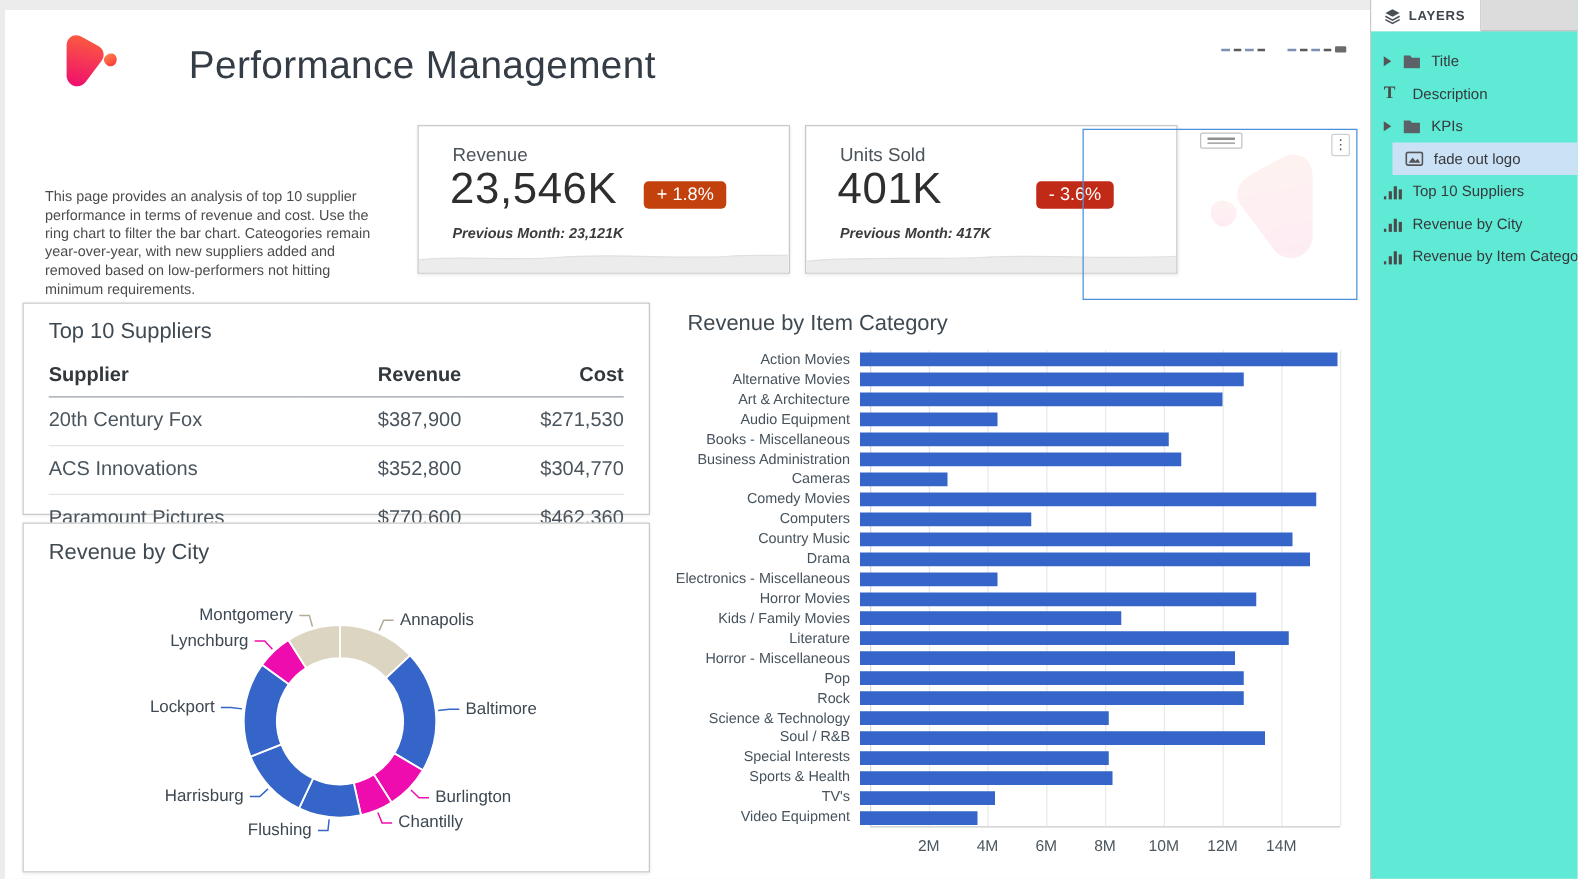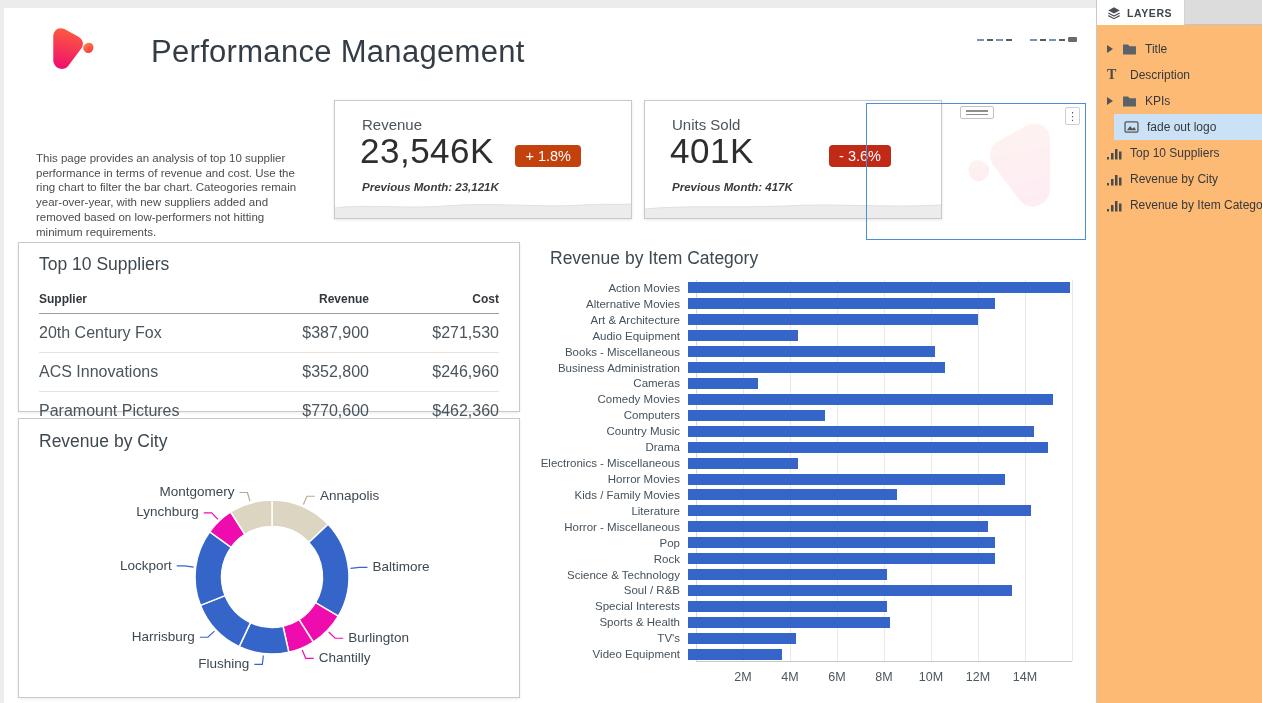--- a/index.html
+++ b/index.html
@@ -45,21 +45,21 @@
     text-align:center; cursor:pointer; }
 
   
   .widget-card { position:absolute; background:#fff; border:1px solid #c9c9c9;
     box-shadow:0 1px 3px rgba(0,0,0,.08); }
   .section-title { font-size:17.5px; color:#3e4951; }
 
   
   #suppliers-card { left:14px; top:234px; width:502px; height:170px; padding:11px 20px; }
   #suppliers-table { width:100%; border-collapse:collapse; margin-top:12px; }
-  #suppliers-table th { font-size:12px; color:#33383d; text-align:left; padding:5px 0 7px;
+  #suppliers-table th { font-size:16px; color:#33383d; text-align:left; padding:5px 0 7px;
     border-bottom:1px solid #99a1a8; }
   #suppliers-table th.num, #suppliers-table td.num { text-align:right; }
   #suppliers-table td { font-size:16px; color:#4a545c; padding:10px 0;
     border-bottom:1px solid #e4e4e4; }
   #suppliers-table col.c1 { width:200px; } #suppliers-table col.c2 { width:130px; }
 
   
   #city-card { left:14px; top:410px; width:502px; height:280px; }
   #city-card .section-title { position:absolute; left:20px; top:12px; }
   #donut-svg { position:absolute; left:0; top:0; }
@@ -74,21 +74,21 @@
   .bc-row { flex:1; display:flex; align-items:center; position:relative; z-index:1; }
   .bc-label { width:154px; padding-right:8px; text-align:right; font-size:11.5px; color:#46525c;
     white-space:nowrap; }
   .bc-track { flex:1; height:11px; position:relative; }
   .bc-bar { position:absolute; left:0; top:0; bottom:0; }
   #bc-axis { position:relative; margin-left:162px; height:24px; }
   .bc-tick { position:absolute; top:8px; transform:translateX(-50%); font-size:12.5px; color:#4c565e; }
 
   
   #layers-panel { position:absolute; left:1096px; top:0; width:166px; height:703px;
-    background:#fdba74; border-left:1px solid #c8c8c8; }
+    background:#5eead4; border-left:1px solid #c8c8c8; }
   #layers-header { height:25px; display:flex; background:#dcdcdc; }
   #layers-tab { background:#fff; height:100%; padding:0 12px 0 10px; display:flex;
     align-items:center; gap:6px; border-right:1px solid #d2d2d2; cursor:pointer; }
   #layers-tab span { font-size:10.5px; font-weight:bold; letter-spacing:.6px; color:#3f454b; }
   #layers-header .rest { flex:1; border-bottom:1px solid #c3c3c3; }
   #layers-list { margin-top:11px; }
   .layer-item { height:26px; display:flex; align-items:center; padding-left:10px;
     font-size:12px; color:#36393d; cursor:pointer; }
   .layer-item.selected { background:#cbe1f5;margin-left:17px; }
   .caret { width:0; height:0; border-left:6px solid #555; border-top:4px solid transparent;
@@ -192,21 +192,21 @@
         </thead>
       <tbody>
           <tr>
             <td>20th Century Fox</td>
             <td class="num">$387,900</td>
             <td class="num">$271,530</td>
           </tr>
           <tr>
             <td>ACS Innovations</td>
             <td class="num">$352,800</td>
-            <td class="num">$246,960</td>
+            <td class="num">$304,770</td>
           </tr>
           <tr>
             <td>Paramount Pictures</td>
             <td class="num">$770,600</td>
             <td class="num">$462,360</td>
           </tr>
         </tbody>
     </table>
   </div>
 

